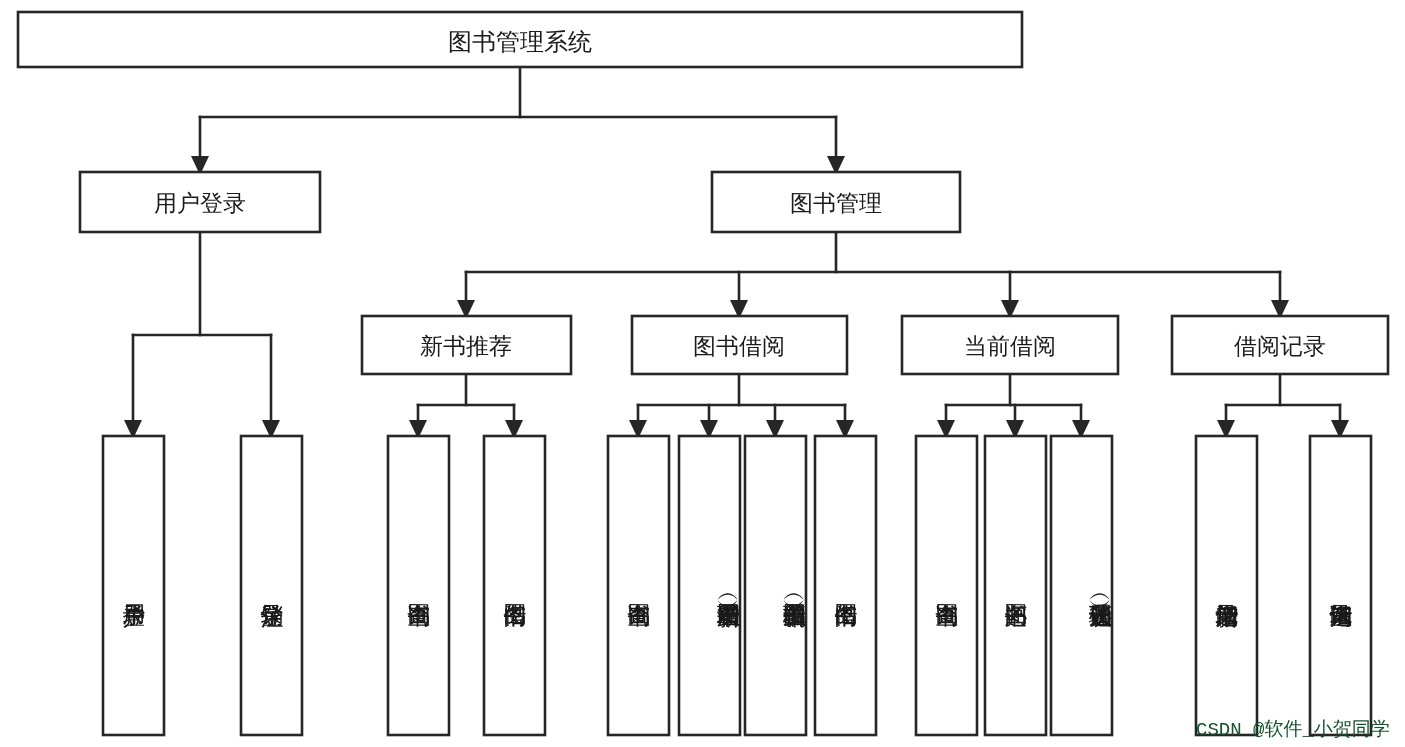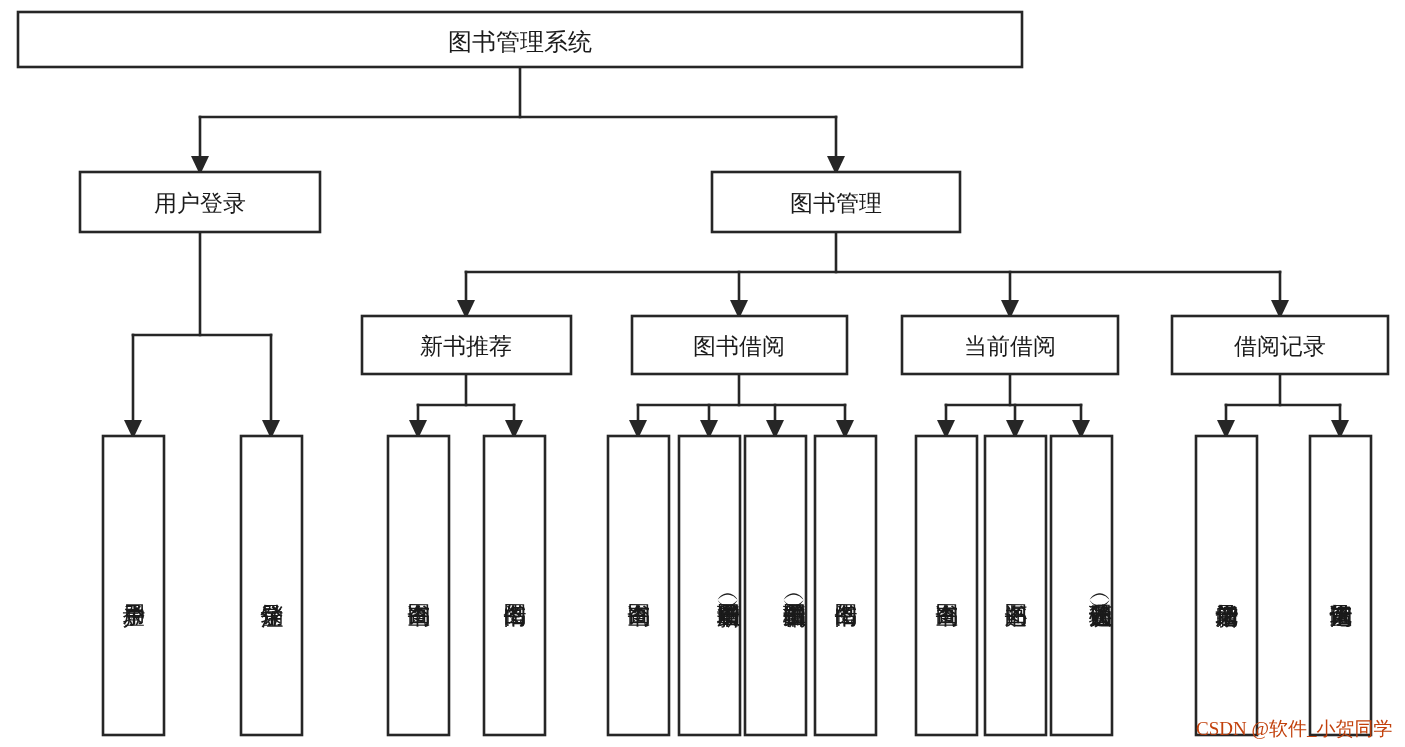--- a/index.html
+++ b/index.html
@@ -67,23 +67,23 @@
     writing-mode: vertical-rl;
     text-orientation: upright;
     white-space: nowrap;
     display: flex;
     align-items: center;
     justify-content: center;
     pointer-events: none;
   }
   .watermark {
     position: absolute;
-    font-family: Liberation Serif, serif;
+    font-family: Liberation Mono, monospace;
     font-size: 19px;
-    color: #c2410c;
+    color: #14532d;
     white-space: nowrap;
   }
 </style>
 </head>
 <body>
 
 <div id="diagram-root">
 
   <svg id="tree-svg" viewBox="0 0 1405 747">
     <defs>

